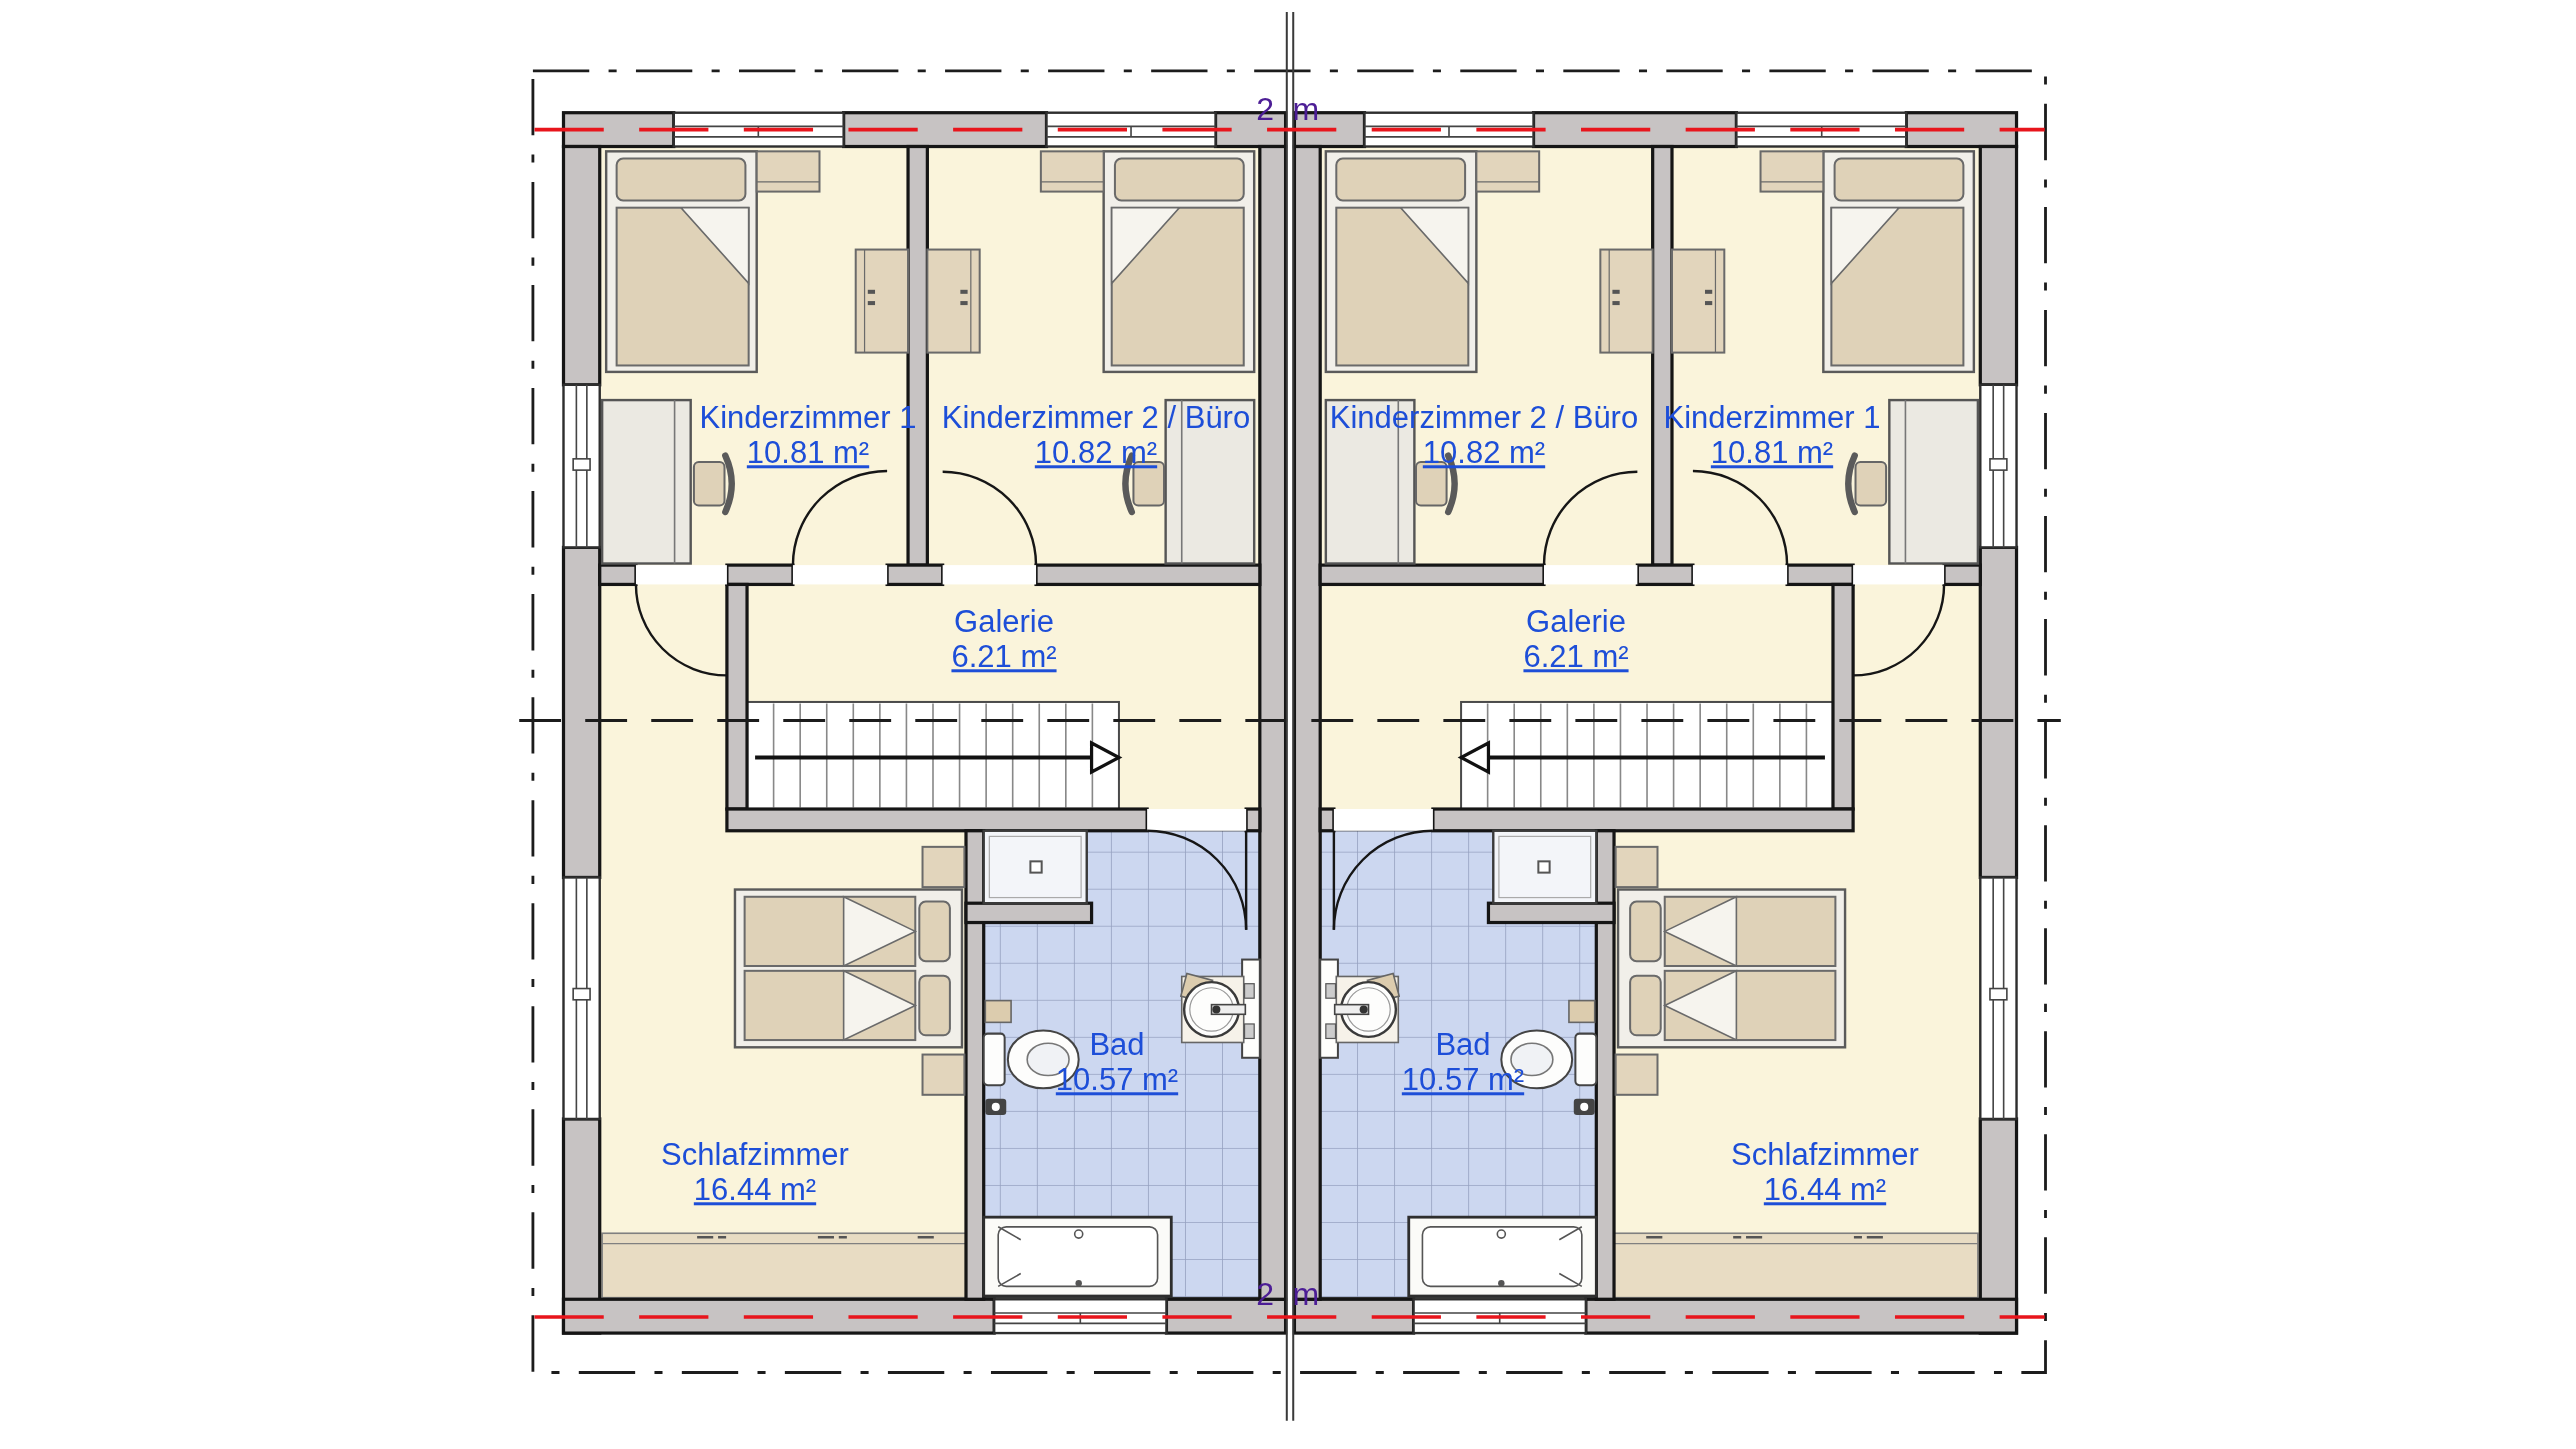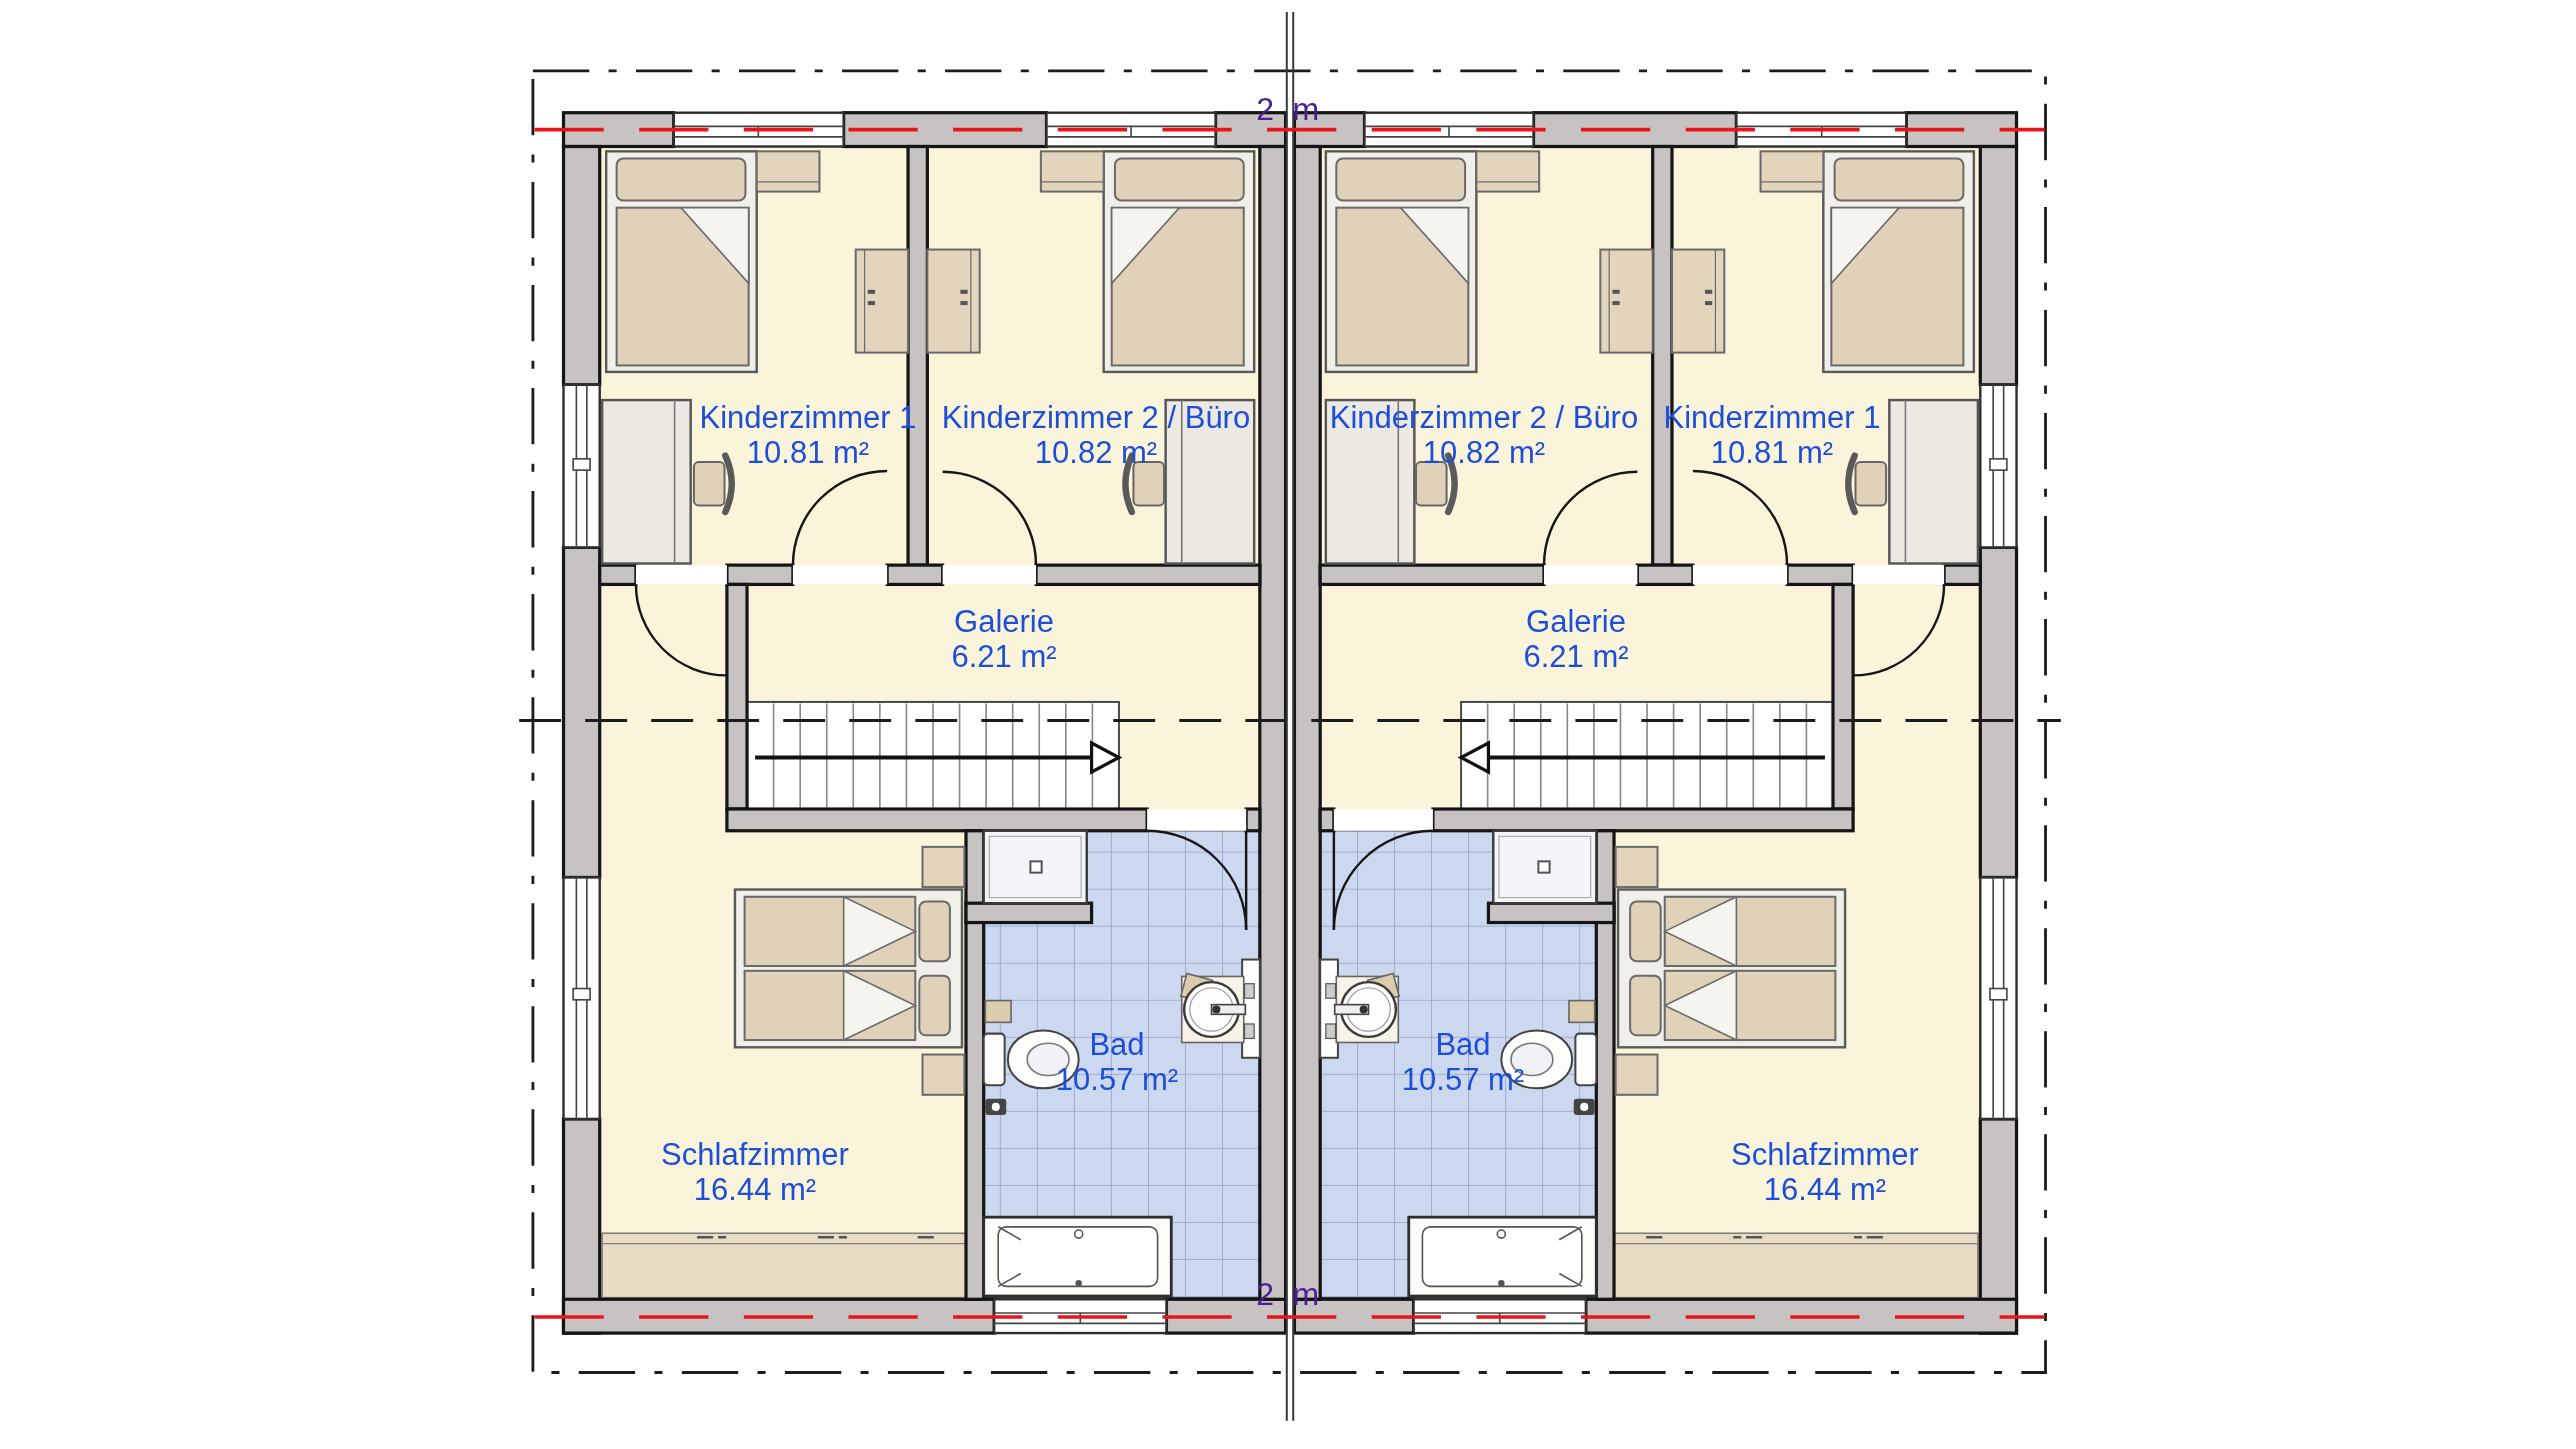--- a/index.html
+++ b/index.html
@@ -1,21 +1,21 @@
 <!DOCTYPE html>
 <html style="font-size:13px"><head>
 <meta charset="utf-8">
 <style>
   html,body{margin:0;padding:0;background:#ffffff;}
   .stage{position:relative;width:2576px;height:1449px;background:#ffffff;overflow:hidden;
          font-family:"Liberation Sans", sans-serif;}
   .plan-svg{position:absolute;left:0;top:0;}
   .room-label{position:absolute;transform:translate(-50%,-50%);text-align:center;
               font-size:31px;line-height:1.12;color:#1d4ed8;white-space:nowrap;z-index:5;}
-  .room-label .area{display:block;}
+  .room-label .area{display:block;text-decoration:underline;}
   .room-label .rname{display:block;}
   .dim-label{position:absolute;transform:translate(-50%,-50%);font-size:32px;color:#4c1d95;
              letter-spacing:4.8px;z-index:6;white-space:nowrap;}
 </style>
 </head>
 <body>
 
 <div class="stage">
 
 <svg class="plan-svg" width="2576" height="1449" viewBox="0 0 3200 1800">

